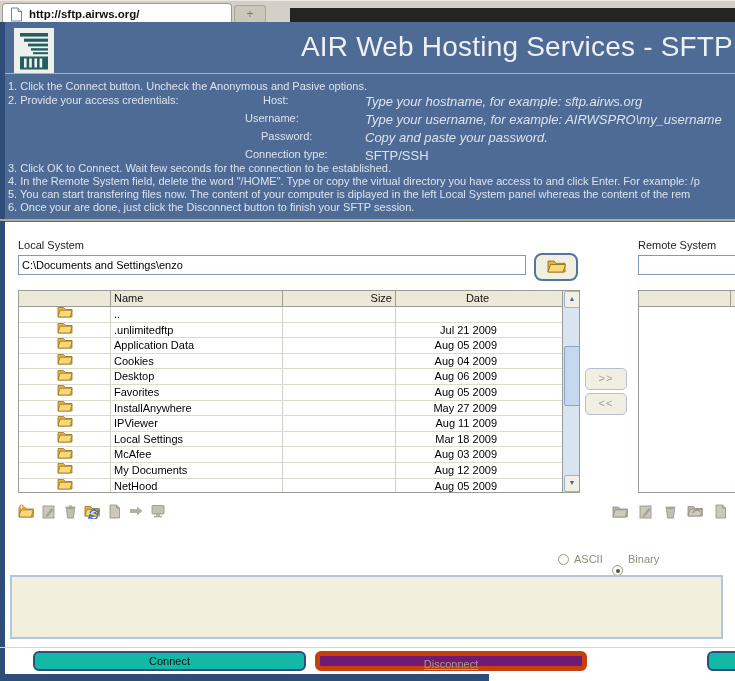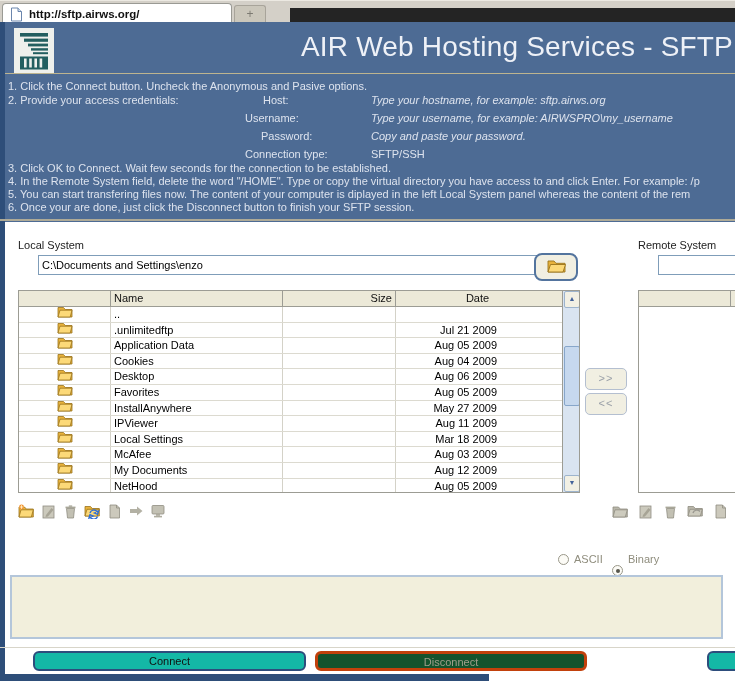--- a/index.html
+++ b/index.html
@@ -20,27 +20,27 @@
 
   
   .headerbg{left:0;top:22px;width:735px;height:200px;background:#4d6b94;}
   .leftstrip{left:0;top:22px;width:5px;height:653px;background:#2e4e79;}
   .bottomstrip{left:0;top:674px;width:489px;height:7px;background:#2e4e79;}
   .logo{left:14px;top:28px;width:40px;height:46px;}
   .apptitle{right:2px;top:31px;font-size:28px;color:#eef1f7;letter-spacing:0.2px;white-space:nowrap;}
   .titlerule{left:5px;top:73px;width:730px;height:1px;background:#bdb48f;}
   .instr{color:#dde3ee;white-space:nowrap;font-size:11px;}
   .cred-label{color:#dde3ee;font-size:11px;white-space:nowrap;}
-  .cred-value{color:#dde3ee;font-size:11px;font-style:italic;white-space:nowrap;margin-left:6px;}
+  .cred-value{color:#dde3ee;font-size:13px;font-style:italic;white-space:nowrap;}
   .cred-value.plain{font-style:normal;}
   .instrrule{left:0;top:219px;width:735px;height:2px;background:#aeaa97;}
 
   
   .panel-label{color:#222;font-size:11px;}
-  .pathbox{border:1px solid #7f9db9;background:#fff;font-family:"Liberation Sans",sans-serif;font-size:11px;padding:0 3px;height:20px;box-sizing:border-box;margin-left:20px;}
+  .pathbox{border:1px solid #7f9db9;background:#fff;font-family:"Liberation Sans",sans-serif;font-size:11px;padding:0 3px;height:20px;box-sizing:border-box;}
   .browsebtn{left:534px;top:253px;width:40px;height:24px;background:#f1efe2;border:2px solid #53749e;border-radius:8px;display:flex;align-items:center;justify-content:center;cursor:pointer;}
 
   
   .ftable{background:#fff;border:1px solid #9c9c94;box-sizing:border-box;overflow:hidden;}
   .thead{display:flex;height:16px;background:#ece9d8;border-bottom:1px solid #9c9c94;box-sizing:border-box;}
   .th{box-sizing:border-box;border-right:1px solid #9c9c94;font-size:11px;line-height:15px;color:#111;padding:0 3px;overflow:hidden;}
   .tbody{overflow:hidden;}
   .t-row{display:flex;height:15.6px;border-bottom:1px solid #dcdad0;box-sizing:border-box;background:#fff;}
   .td{box-sizing:border-box;border-right:1px solid #d4d2c8;font-size:11px;line-height:15px;overflow:hidden;white-space:nowrap;}
   .c-icon{width:92px;display:flex;align-items:center;justify-content:center;}
@@ -69,21 +69,21 @@
   .radio{width:11px;height:11px;border:1px solid #9a988a;border-radius:50%;background:#fcfbf6;box-sizing:border-box;position:relative;}
   .radio.checked::after{content:"";position:absolute;left:2.5px;top:2.5px;width:4px;height:4px;border-radius:50%;background:#57564c;}
   .radio-label{color:#8f8d7d;font-size:11px;}
 
   
   .logarea{left:10px;top:575px;width:713px;height:64px;background:#f2efdc;border:2px solid #b4c6da;box-sizing:border-box;}
 
   .footrule{left:0;top:647px;width:735px;height:1px;background:#d8d5c9;}
   .footbtn{height:20px;border-radius:6px;font-size:11px;text-align:center;line-height:17px;box-sizing:border-box;}
   .footbtn.primary{background:#14b8a6;border:2px solid #2d4d7c;color:#111;}
-  .footbtn.disabled{background:#14532d;border:3px solid #c2410c;color:#a09e8c;}
+  .footbtn.disabled{background:#701a75;border:5px solid #c2410c;color:#a09e8c;text-decoration:underline;}
 </style>
 </head>
 <body>
 
 <div class="abs tabbar">
   <div class="abs tab">
     <span class="pageicon">
       <svg width="13" height="15" viewBox="0 0 13 15">
           <path d="M1.5 1 h6.5 l3.5 3.5 V14 H1.5 Z" fill="#ffffff" stroke="#6b86ad" stroke-width="1"></path>
           <path d="M8 1 v3.5 h3.5" fill="#dce6f2" stroke="#6b86ad" stroke-width="1"></path>

